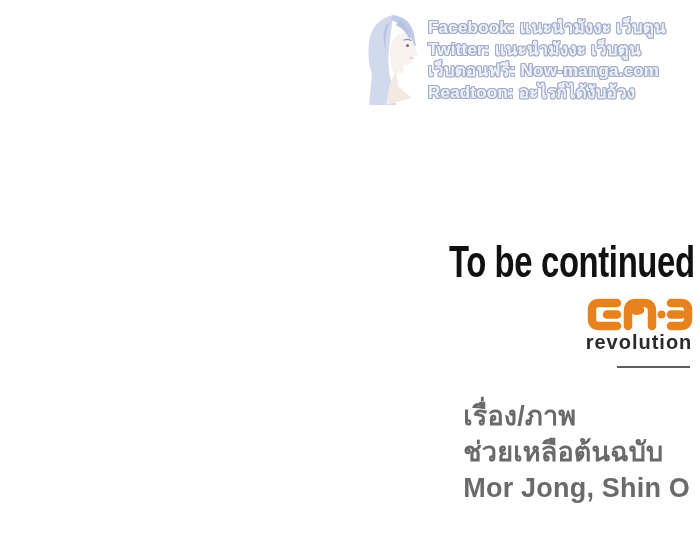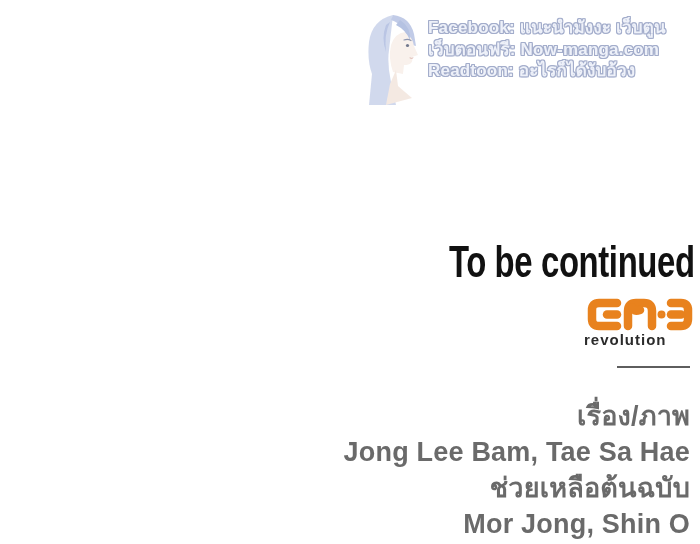--- a/index.html
+++ b/index.html
@@ -25,30 +25,30 @@
   .tbc{position:absolute;top:217px;right:5px;white-space:nowrap;margin-top:19px;}
   .tbc-inner{
     display:inline-block;font-size:45px;font-weight:700;color:#111111;
     letter-spacing:-.5px;transform:scaleX(.73);transform-origin:100% 50%;
   }
 
   
   .logo{position:absolute;top:296px;right:6px;width:110px;text-align:right;}
   .logo svg{display:block;margin-left:auto;}
   .logo-sub{
-    font-size:15px;font-weight:700;color:#2b2b2b;letter-spacing:1px;
-    margin-top:-1px;text-align:left;
+    font-size:20px;font-weight:700;color:#2b2b2b;letter-spacing:1px;
+    margin-top:-1px;text-align:center;
   }
 
   
   .divider{position:absolute;top:366px;right:10px;width:73px;height:2px;background:#5e5e5e;}
 
   
   .credits{
-    position:absolute;top:398px;right:10px;text-align:right;
+    position:absolute;top:398px;right:10px;
     color:#6a6a6a;font-size:27px;line-height:36px;font-weight:600;
     letter-spacing:.2px;white-space:nowrap;
   }
 </style>
 </head>
 <body>
 
 <div class="page">
 
   <div class="social-block">
@@ -65,20 +65,21 @@
       <path d="M40 8 Q51 15 50 28 Q46 18 36 13 Z" fill="#a9b8dd"></path>
       <path d="M30 10 Q24 22 26 40 Q21 26 26 13 Z" fill="#aebce0"></path>
 
       <circle cx="47.5" cy="33.5" r="1.6" fill="#5a617a"></circle>
       <path d="M44 28 Q48 26.5 51 28.5" stroke="#7d86a3" stroke-width="1.2" fill="none" stroke-linecap="round"></path>
 
       <path d="M50 46 Q52 47 53 46" stroke="#d6a9a0" stroke-width="1" fill="none" stroke-linecap="round"></path>
     </svg>
     <div class="social-lines">
       <div class="social-line">Facebook: แนะนำมังงะ เว็บตูน</div>
+      <div class="social-line">Twitter: แนะนำมังงะ เว็บตูน</div>
       <div class="social-line">เว็บตอนฟรี: Now-manga.com</div>
       <div class="social-line">Readtoon: อะไรก็ได้งับอ้วง</div>
     </div>
   </div>
 
   <div class="tbc">
     <span class="tbc-inner">To be continued</span>
   </div>
 
   <div class="logo">
@@ -97,18 +98,17 @@
         <path d="M95 18.5 H85"></path>
       </g>
     </svg>
     <div class="logo-sub">revolution</div>
   </div>
 
   <div class="divider"></div>
 
   <div class="credits">
     <div class="credit-line">เรื่อง/ภาพ</div>
-    <div class="credit-line">Jong Lee Bam, Tae Sa Hae</div>
     <div class="credit-line">ช่วยเหลือต้นฉบับ</div>
     <div class="credit-line">Mor Jong, Shin O</div>
   </div>
 
 </div>
 
 </body></html>

